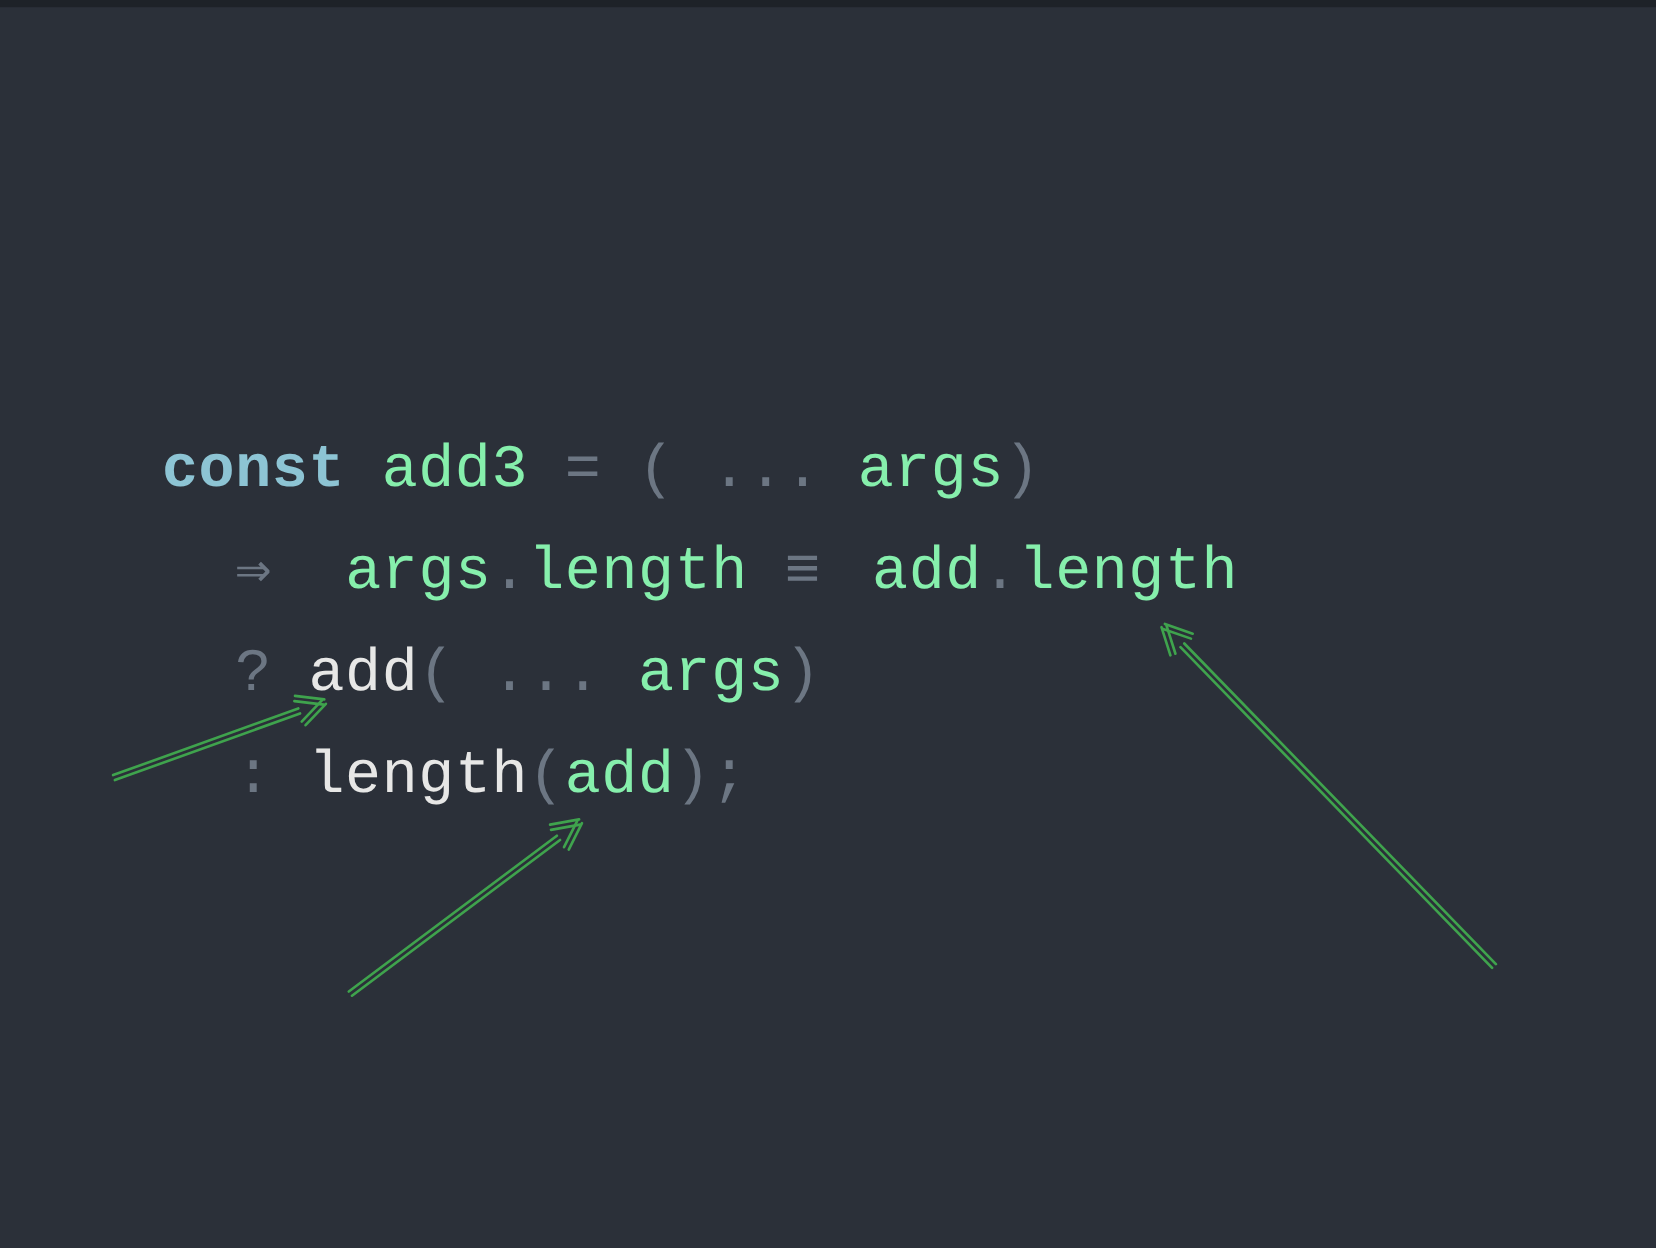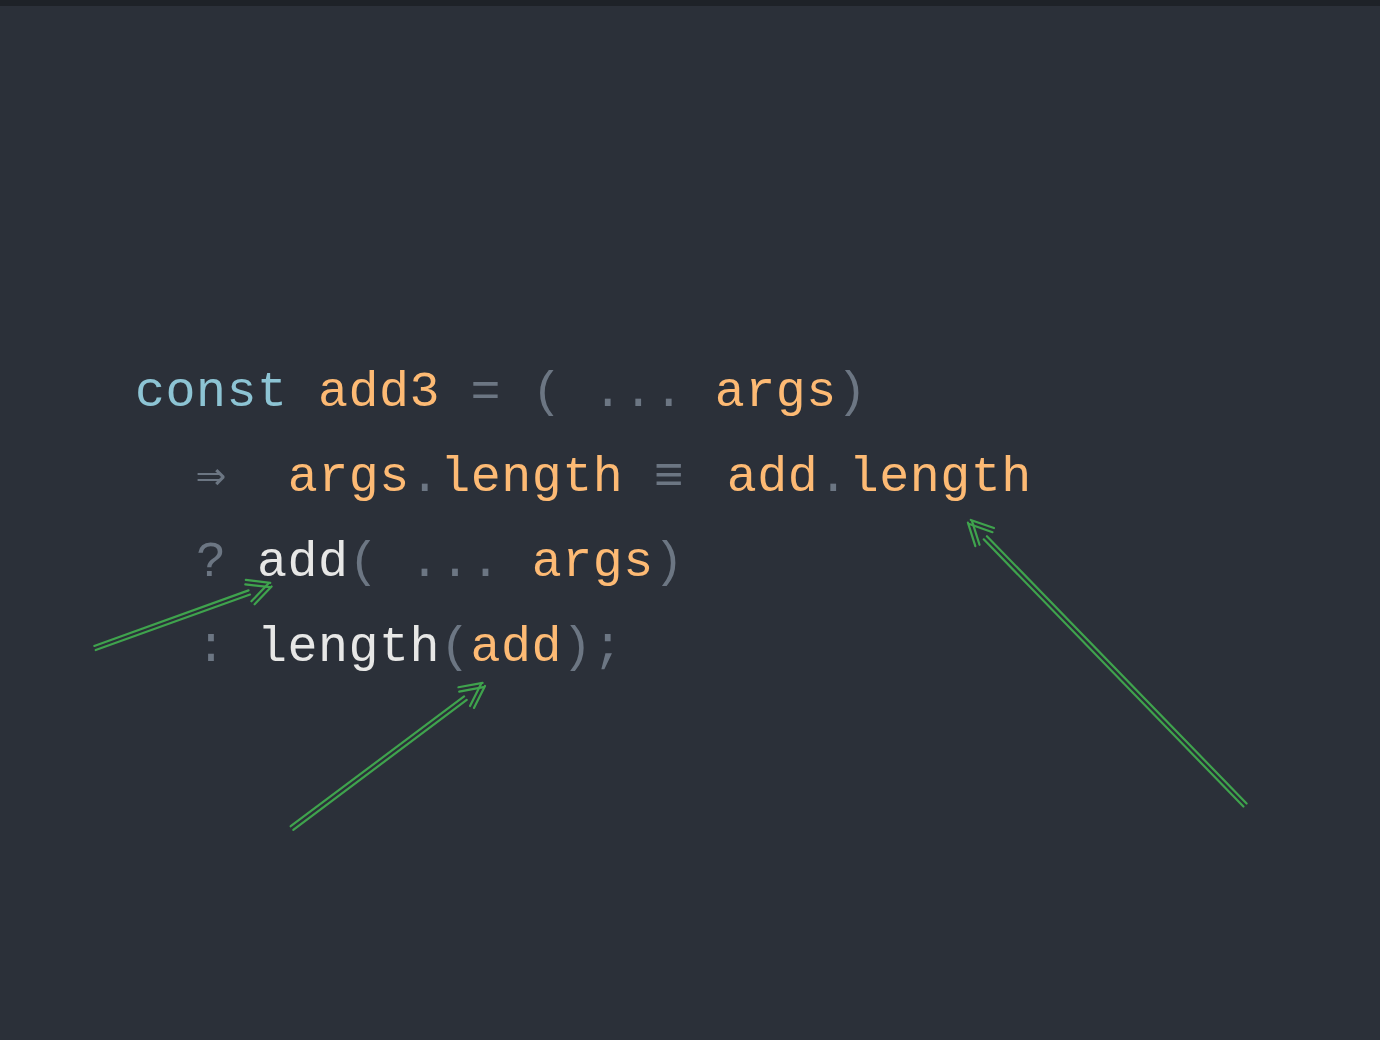--- a/index.html
+++ b/index.html
@@ -27,22 +27,22 @@
   .code {
     position: absolute;
     left: 135px;
     top: 350px;
     font-size: 50px;
     line-height: 1.7;
     color: #e7e7e6;
     white-space: pre;
     letter-spacing: 0.5px;
   }
-  .kw   { color: #8dc4d4; }
-  .id   { color: #fdba74; margin-top: 37px; }
+  .kw   { color: #8dc4d4; font-weight: bold; }
+  .id   { color: #86efac; margin-top: 37px; }
   .op   { color: #6c7683; }
   .par  { color: #6c7683; }
   .fn   { color: #e7e7e6; }
   svg.annotations {
     position: absolute;
     left: 0;
     top: 0;
     width: 1380px;
     height: 1040px;
     pointer-events: none;

